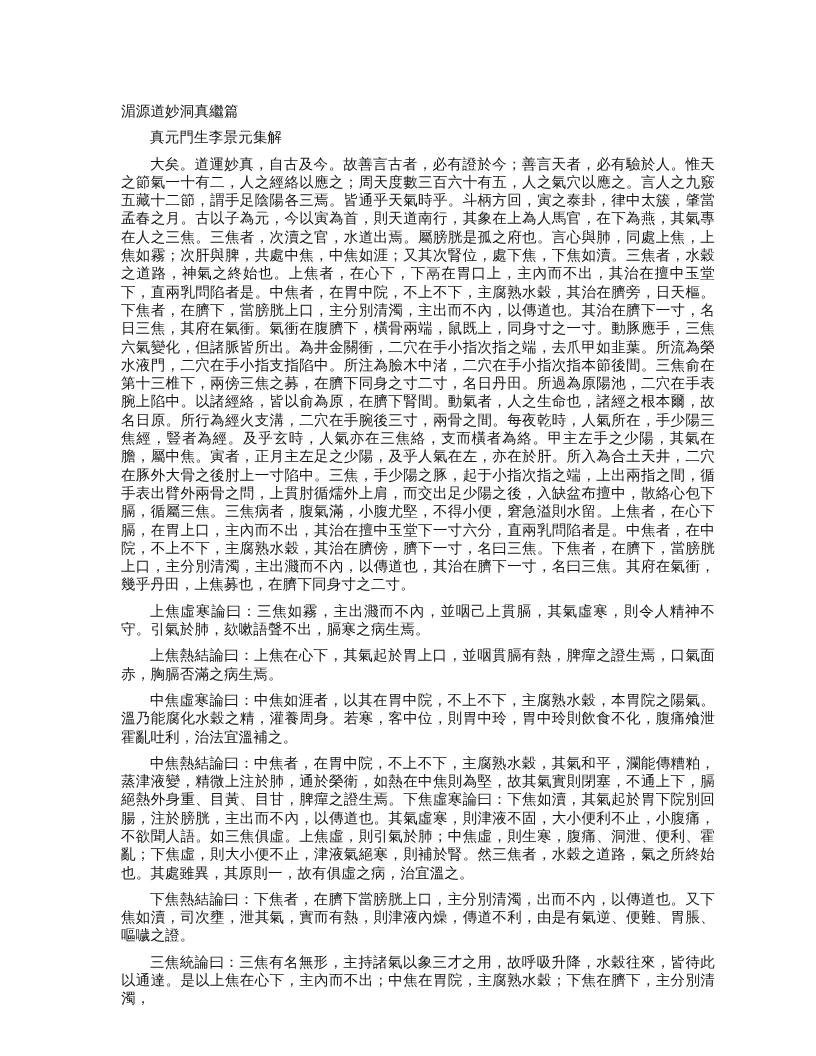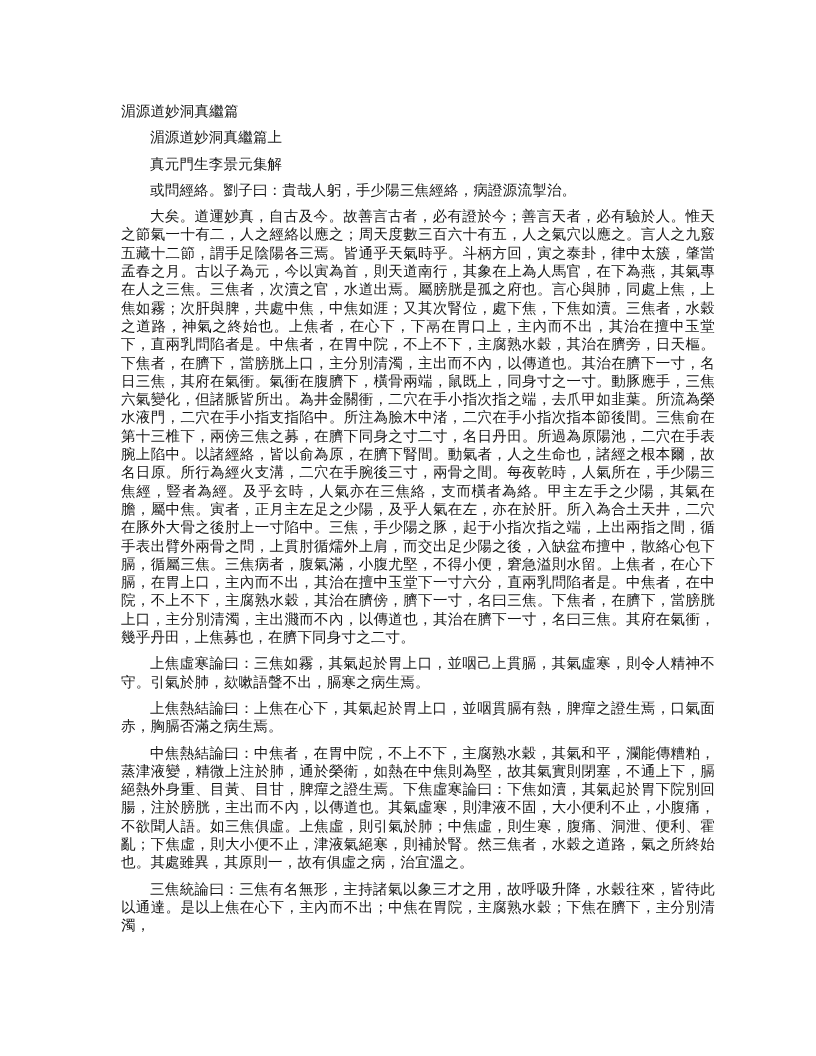--- a/index.html
+++ b/index.html
@@ -29,22 +29,22 @@
   .doc p.indent {
     text-indent: 2em;
   }
 </style>
 </head>
 <body>
 
 <div class="page">
   <div class="doc">
     <p>湄源道妙洞真繼篇</p>
-    <p class="indent">湄源道妙洞真繼篇上</p>
     <p class="indent">真元門生李景元集解</p>
-    <p class="indent">或問經絡。劉子曰：貴哉人躬，手少陽三焦經絡，病證源流掣治。</p>
     <p class="indent">大矣。道運妙真，自古及今。故善言古者，必有證於今；善言天者，必有驗於人。惟天之節氣一十有二，人之經絡以應之；周天度數三百六十有五，人之氣穴以應之。言人之九竅五藏十二節，謂手足陰陽各三焉。皆通乎天氣時乎。斗柄方回，寅之泰卦，律中太簇，肇當孟春之月。古以子為元，今以寅為首，則天道南行，其象在上為人馬官，在下為燕，其氣專在人之三焦。三焦者，次瀆之官，水道出焉。屬膀胱是孤之府也。言心與肺，同處上焦，上焦如霧；次肝與脾，共處中焦，中焦如涯；又其次腎位，處下焦，下焦如瀆。三焦者，水穀之道路，神氣之終始也。上焦者，在心下，下鬲在胃口上，主內而不出，其治在擅中玉堂下，直兩乳問陷者是。中焦者，在胃中院，不上不下，主腐熟水穀，其治在臍旁，日天樞。下焦者，在臍下，當膀胱上口，主分別清濁，主出而不內，以傳道也。其治在臍下一寸，名日三焦，其府在氣衝。氣衝在腹臍下，橫骨兩端，鼠既上，同身寸之一寸。動豚應手，三焦六氣變化，但諸脈皆所出。為井金關衝，二穴在手小指次指之端，去爪甲如韭葉。所流為榮水液門，二穴在手小指支指陷中。所注為臉木中渚，二穴在手小指次指本節後間。三焦俞在第十三椎下，兩傍三焦之募，在臍下同身之寸二寸，名日丹田。所過為原陽池，二穴在手表腕上陷中。以諸經絡，皆以俞為原，在臍下腎間。動氣者，人之生命也，諸經之根本爾，故名日原。所行為經火支溝，二穴在手腕後三寸，兩骨之間。每夜乾時，人氣所在，手少陽三焦經，豎者為經。及乎玄時，人氣亦在三焦絡，支而橫者為絡。甲主左手之少陽，其氣在膽，屬中焦。寅者，正月主左足之少陽，及乎人氣在左，亦在於肝。所入為合土天井，二穴在豚外大骨之後肘上一寸陷中。三焦，手少陽之豚，起于小指次指之端，上出兩指之間，循手表出臂外兩骨之問，上貫肘循燸外上肩，而交出足少陽之後，入缺盆布擅中，散絡心包下膈，循屬三焦。三焦病者，腹氣滿，小腹尤堅，不得小便，窘急溢則水留。上焦者，在心下膈，在胃上口，主內而不出，其治在擅中玉堂下一寸六分，直兩乳問陷者是。中焦者，在中院，不上不下，主腐熟水穀，其治在臍傍，臍下一寸，名曰三焦。下焦者，在臍下，當膀胱上口，主分別清濁，主出濺而不內，以傳道也，其治在臍下一寸，名曰三焦。其府在氣衝，幾乎丹田，上焦募也，在臍下同身寸之二寸。</p>
-    <p class="indent">上焦虛寒論曰：三焦如霧，其氣起於胃上口，並咽己上貫膈，其氣虛寒，則令人精神不守。引氣於肺，欬嗽語聲不出，膈寒之病生焉。</p>
+    <p class="indent">上焦虛寒論曰：三焦如霧，主出濺而不內，並咽己上貫膈，其氣虛寒，則令人精神不守。引氣於肺，欬嗽語聲不出，膈寒之病生焉。</p>
     <p class="indent">上焦熱結論曰：上焦在心下，其氣起於胃上口，並咽貫膈有熱，脾癉之證生焉，口氣面赤，胸膈否滿之病生焉。</p>
+    <p class="indent">中焦虛寒論曰：中焦如涯者，以其在胃中院，不上不下，主腐熟水穀，本胃院之陽氣。溫乃能腐化水穀之精，灌養周身。若寒，客中位，則胃中玲，胃中玲則飲食不化，腹痛飧泄霍亂吐利，治法宜溫補之。</p>
     <p class="indent">中焦熱結論曰：中焦者，在胃中院，不上不下，主腐熟水穀，其氣和平，瀾能傳糟粕，蒸津液變，精微上注於肺，通於榮衛，如熱在中焦則為堅，故其氣實則閉塞，不通上下，膈絕熱外身重、目黃、目甘，脾癉之證生焉。下焦虛寒論曰：下焦如瀆，其氣起於胃下院別回腸，注於膀胱，主出而不內，以傳道也。其氣虛寒，則津液不固，大小便利不止，小腹痛，不欲聞人語。如三焦俱虛。上焦虛，則引氣於肺；中焦虛，則生寒，腹痛、洞泄、便利、霍亂；下焦虛，則大小便不止，津液氣絕寒，則補於腎。然三焦者，水穀之道路，氣之所終始也。其處雖異，其原則一，故有俱虛之病，治宜溫之。</p>
+    <p class="indent">下焦熱結論曰：下焦者，在臍下當膀胱上口，主分別清濁，出而不內，以傳道也。又下焦如瀆，司次壅，泄其氣，實而有熱，則津液內燥，傳道不利，由是有氣逆、便難、胃脹、嘔噦之證。</p>
     <p class="indent">三焦統論曰：三焦有名無形，主持諸氣以象三才之用，故呼吸升降，水穀往來，皆待此以通達。是以上焦在心下，主內而不出；中焦在胃院，主腐熟水穀；下焦在臍下，主分別清濁，</p>
   </div>
 </div>
 
 </body></html>

